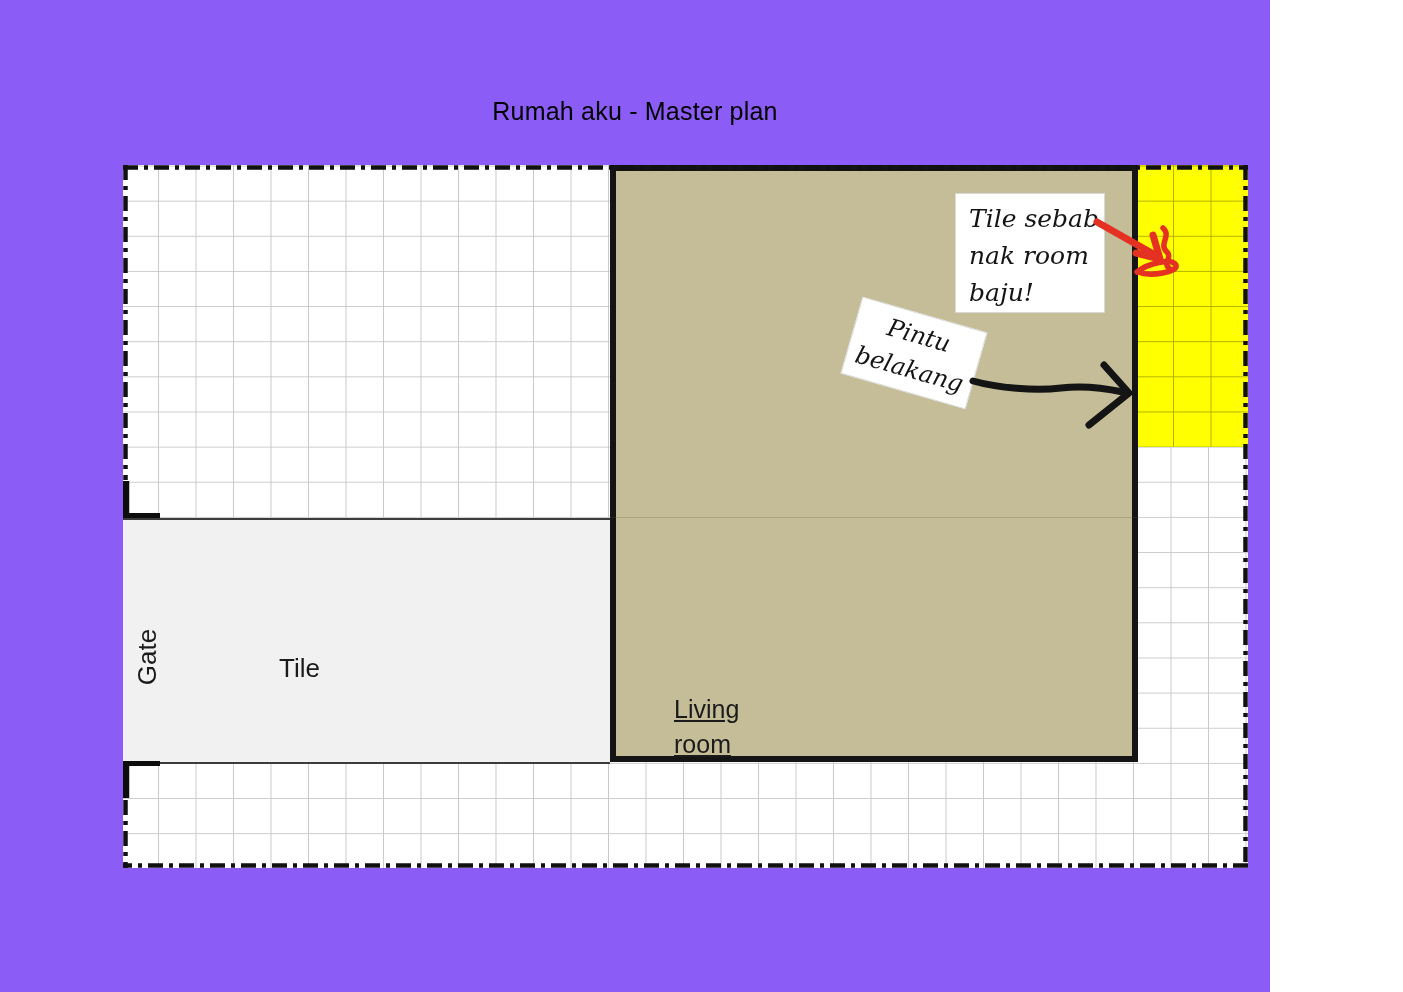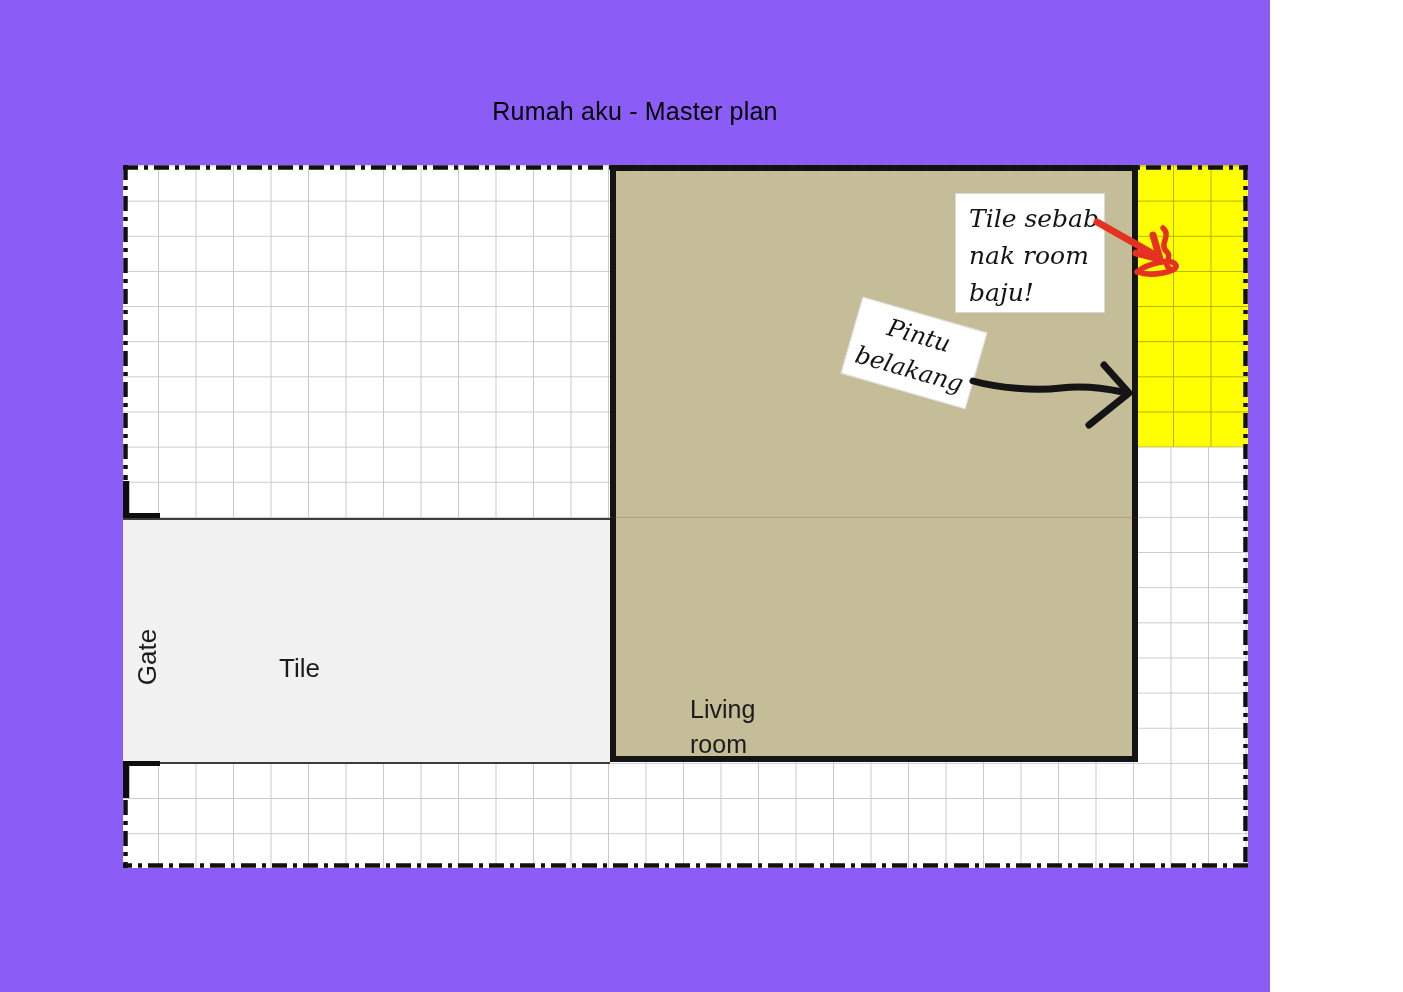--- a/index.html
+++ b/index.html
@@ -37,21 +37,21 @@
   #house-outline{
     left:487px;top:0;width:528px;height:597px;background:#c4bd98;
     border:6px solid #141414;box-sizing:border-box;
   }
   #room-divider{
     left:487px;top:352px;width:528px;height:1px;background:rgba(90,85,55,0.25);
   }
   
   .room-label{font-size:25px;line-height:35px;color:#1b1b1b;}
   #label-master{left:494px;top:70px;width:130px;}
-  #label-living{left:567px;top:527px;width:95px;}
+  #label-living{left:551px;top:527px;width:95px;text-decoration:underline;}
   #label-tile{left:156px;top:458px;font-size:26px;margin-top:28px;}
   #label-gate{
     left:-28px;top:477px;width:100px;height:30px;text-align:center;font-size:26px;
     transform:rotate(-90deg);
   }
   
   .note{
     background:#ffffff;border:1px solid #d9d9d9;
     font-family:"DejaVu Serif", serif;font-style:italic;color:#141414;
   }

